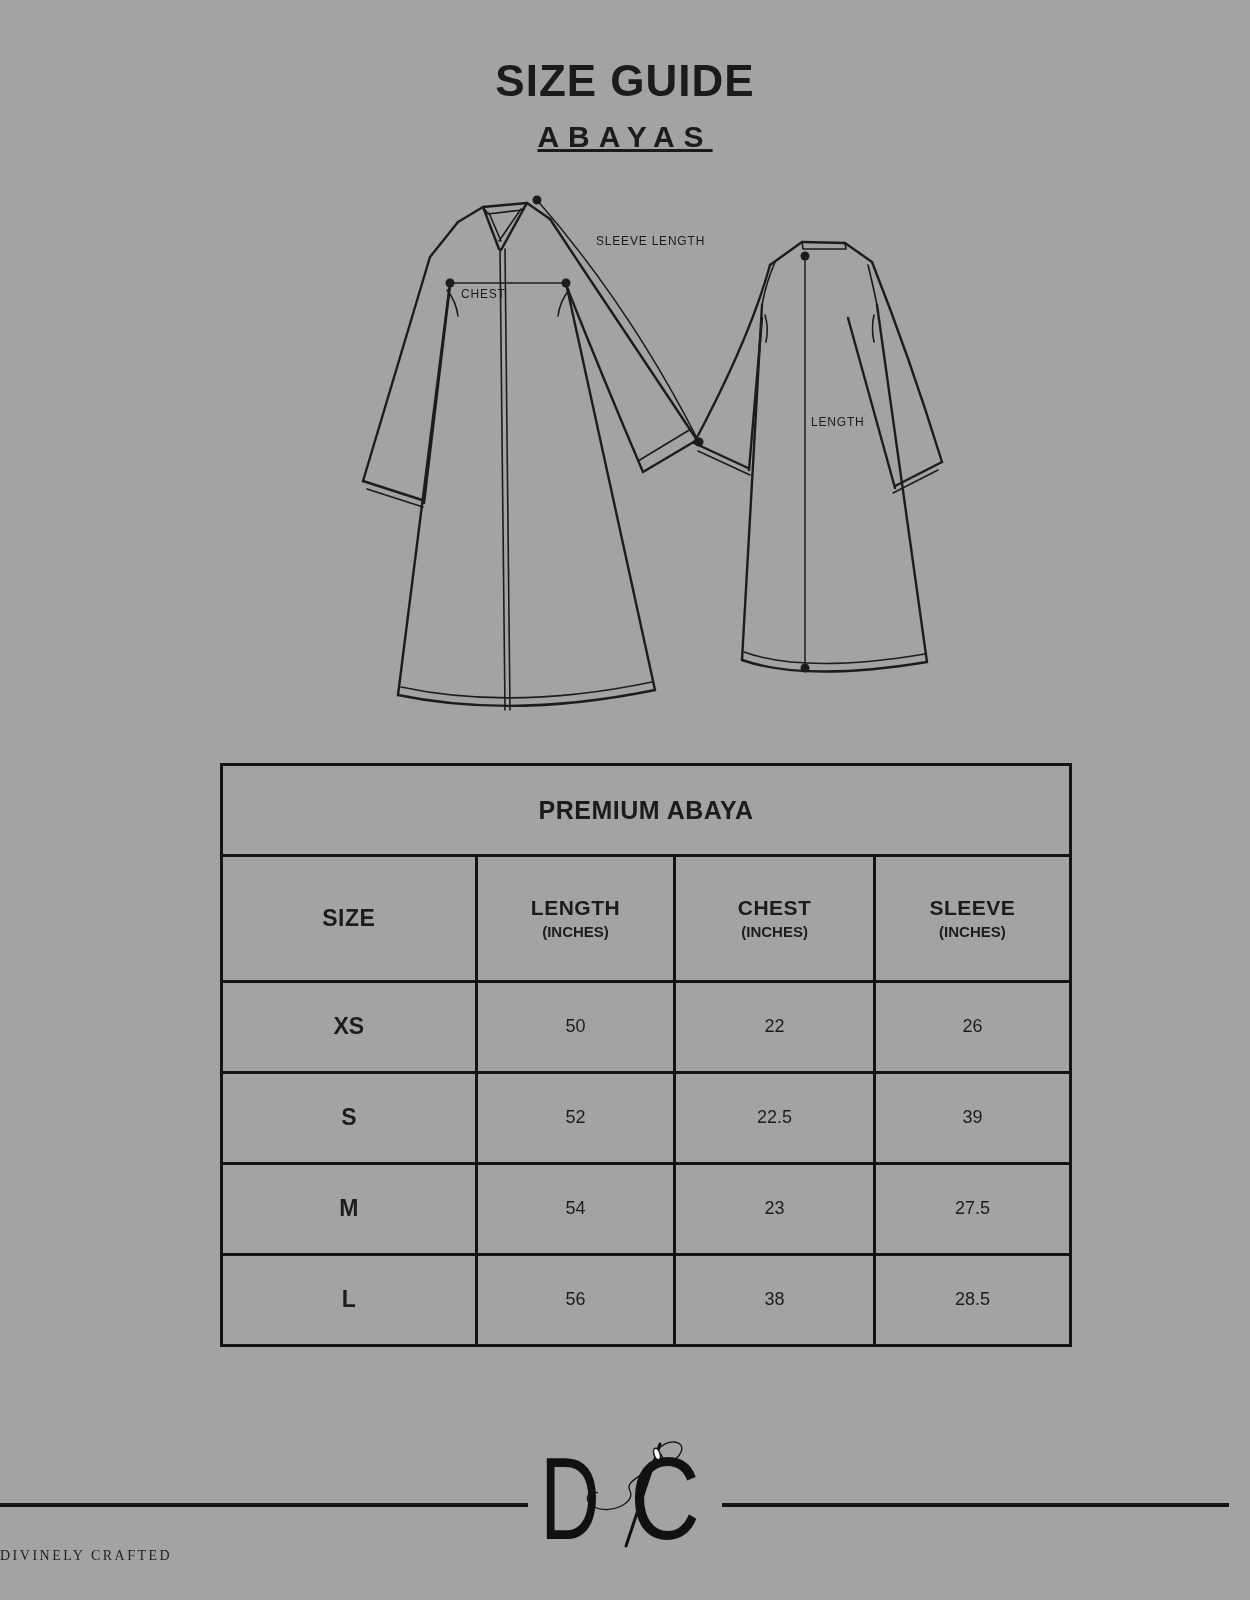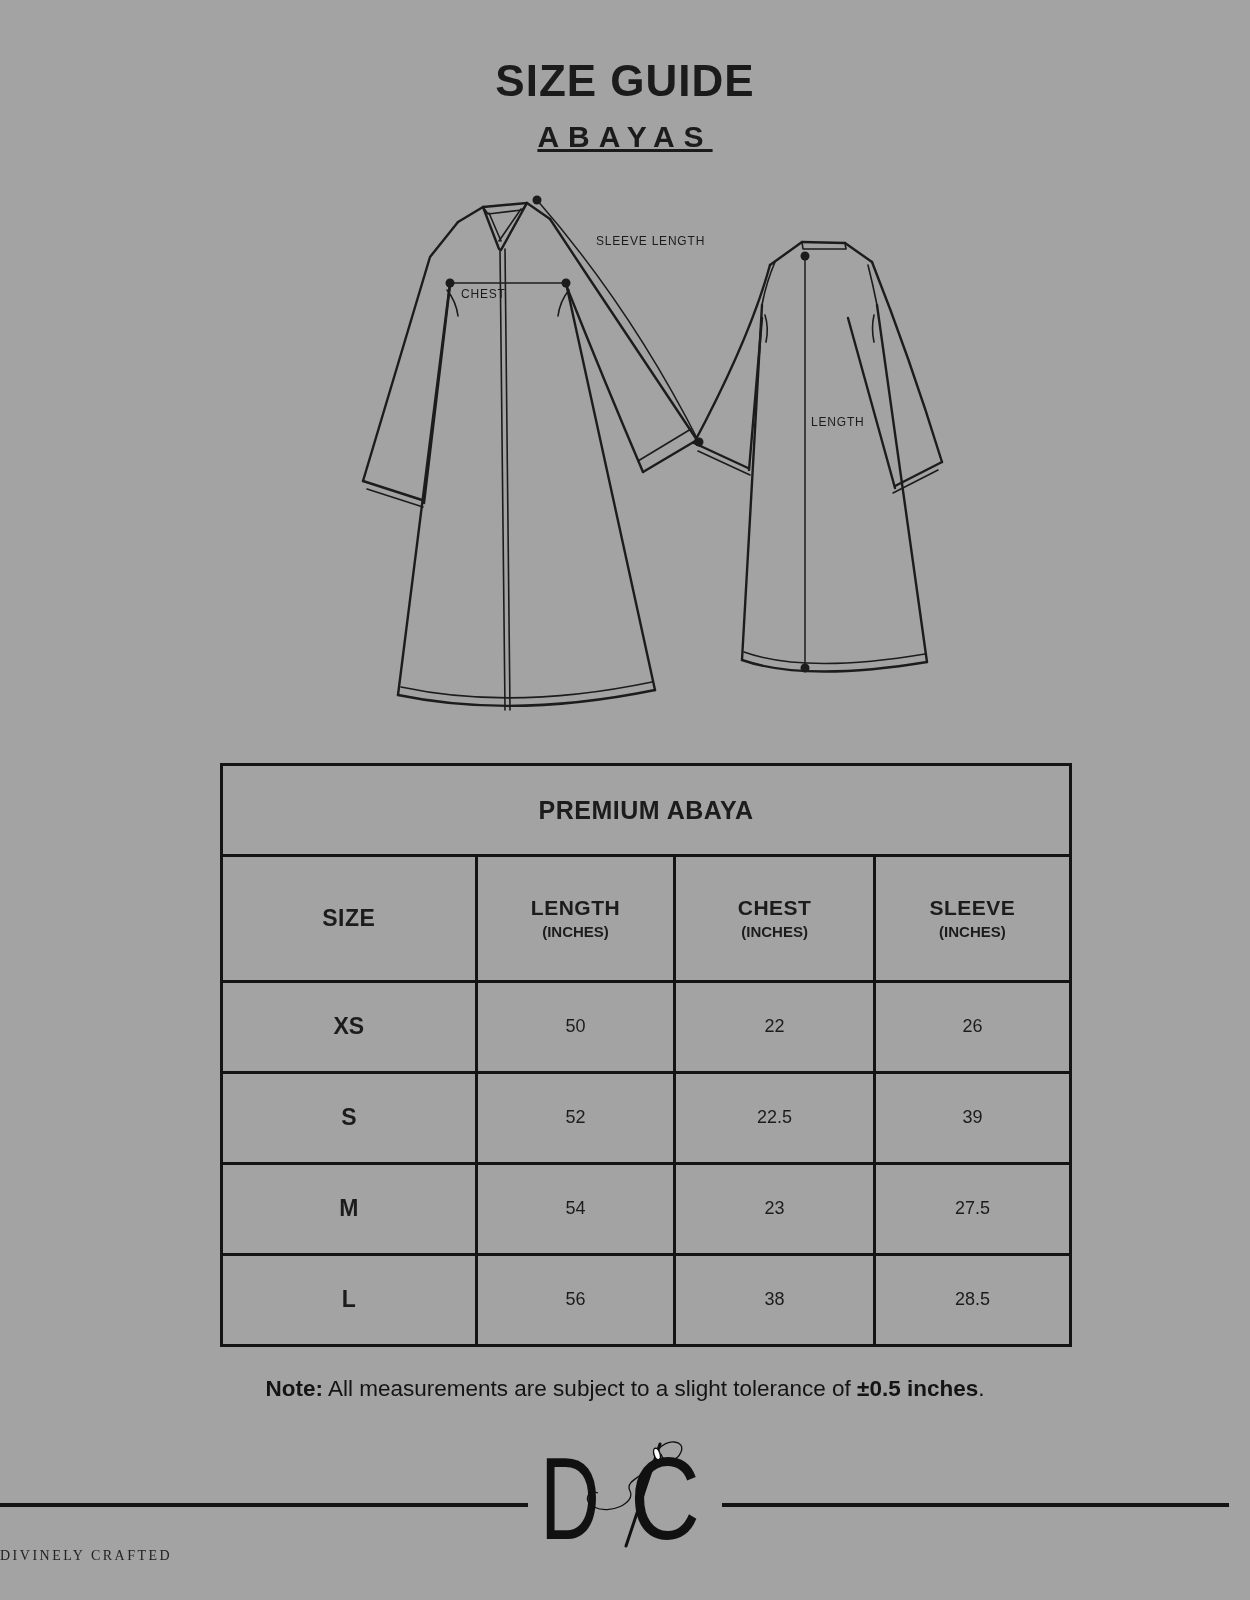--- a/index.html
+++ b/index.html
@@ -205,21 +205,20 @@
       </tr>
       <tr class="data-row">
         <td class="cell-size">L</td>
         <td class="cell-num">56</td>
         <td class="cell-num">38</td>
         <td class="cell-num">28.5</td>
       </tr>
     </tbody>
   </table>
 
-  <p class="note"><b>Note:</b><span> All measurements are subject to a slight tolerance of </span><b>±0.5 inches</b><span>.</span></p>
 
   <div class="rule rule-left"></div>
   <div class="rule rule-right"></div>
 
   <svg class="logo-svg" width="190" height="115" viewBox="0 0 190 115" xmlns="http://www.w3.org/2000/svg">
     <text class="logo-letter" x="10" y="98" textLength="60" lengthAdjust="spacingAndGlyphs">D</text>
     <text class="logo-letter" x="100" y="98" textLength="70" lengthAdjust="spacingAndGlyphs">C</text>
     <g>
       <path d="M130,3 L96,105" stroke="#111" stroke-width="3" fill="none" stroke-linecap="round"></path>
       <ellipse cx="127" cy="13" rx="3" ry="6" fill="#fff" stroke="#111" stroke-width="1.5" transform="rotate(-18 127 13)"></ellipse>

